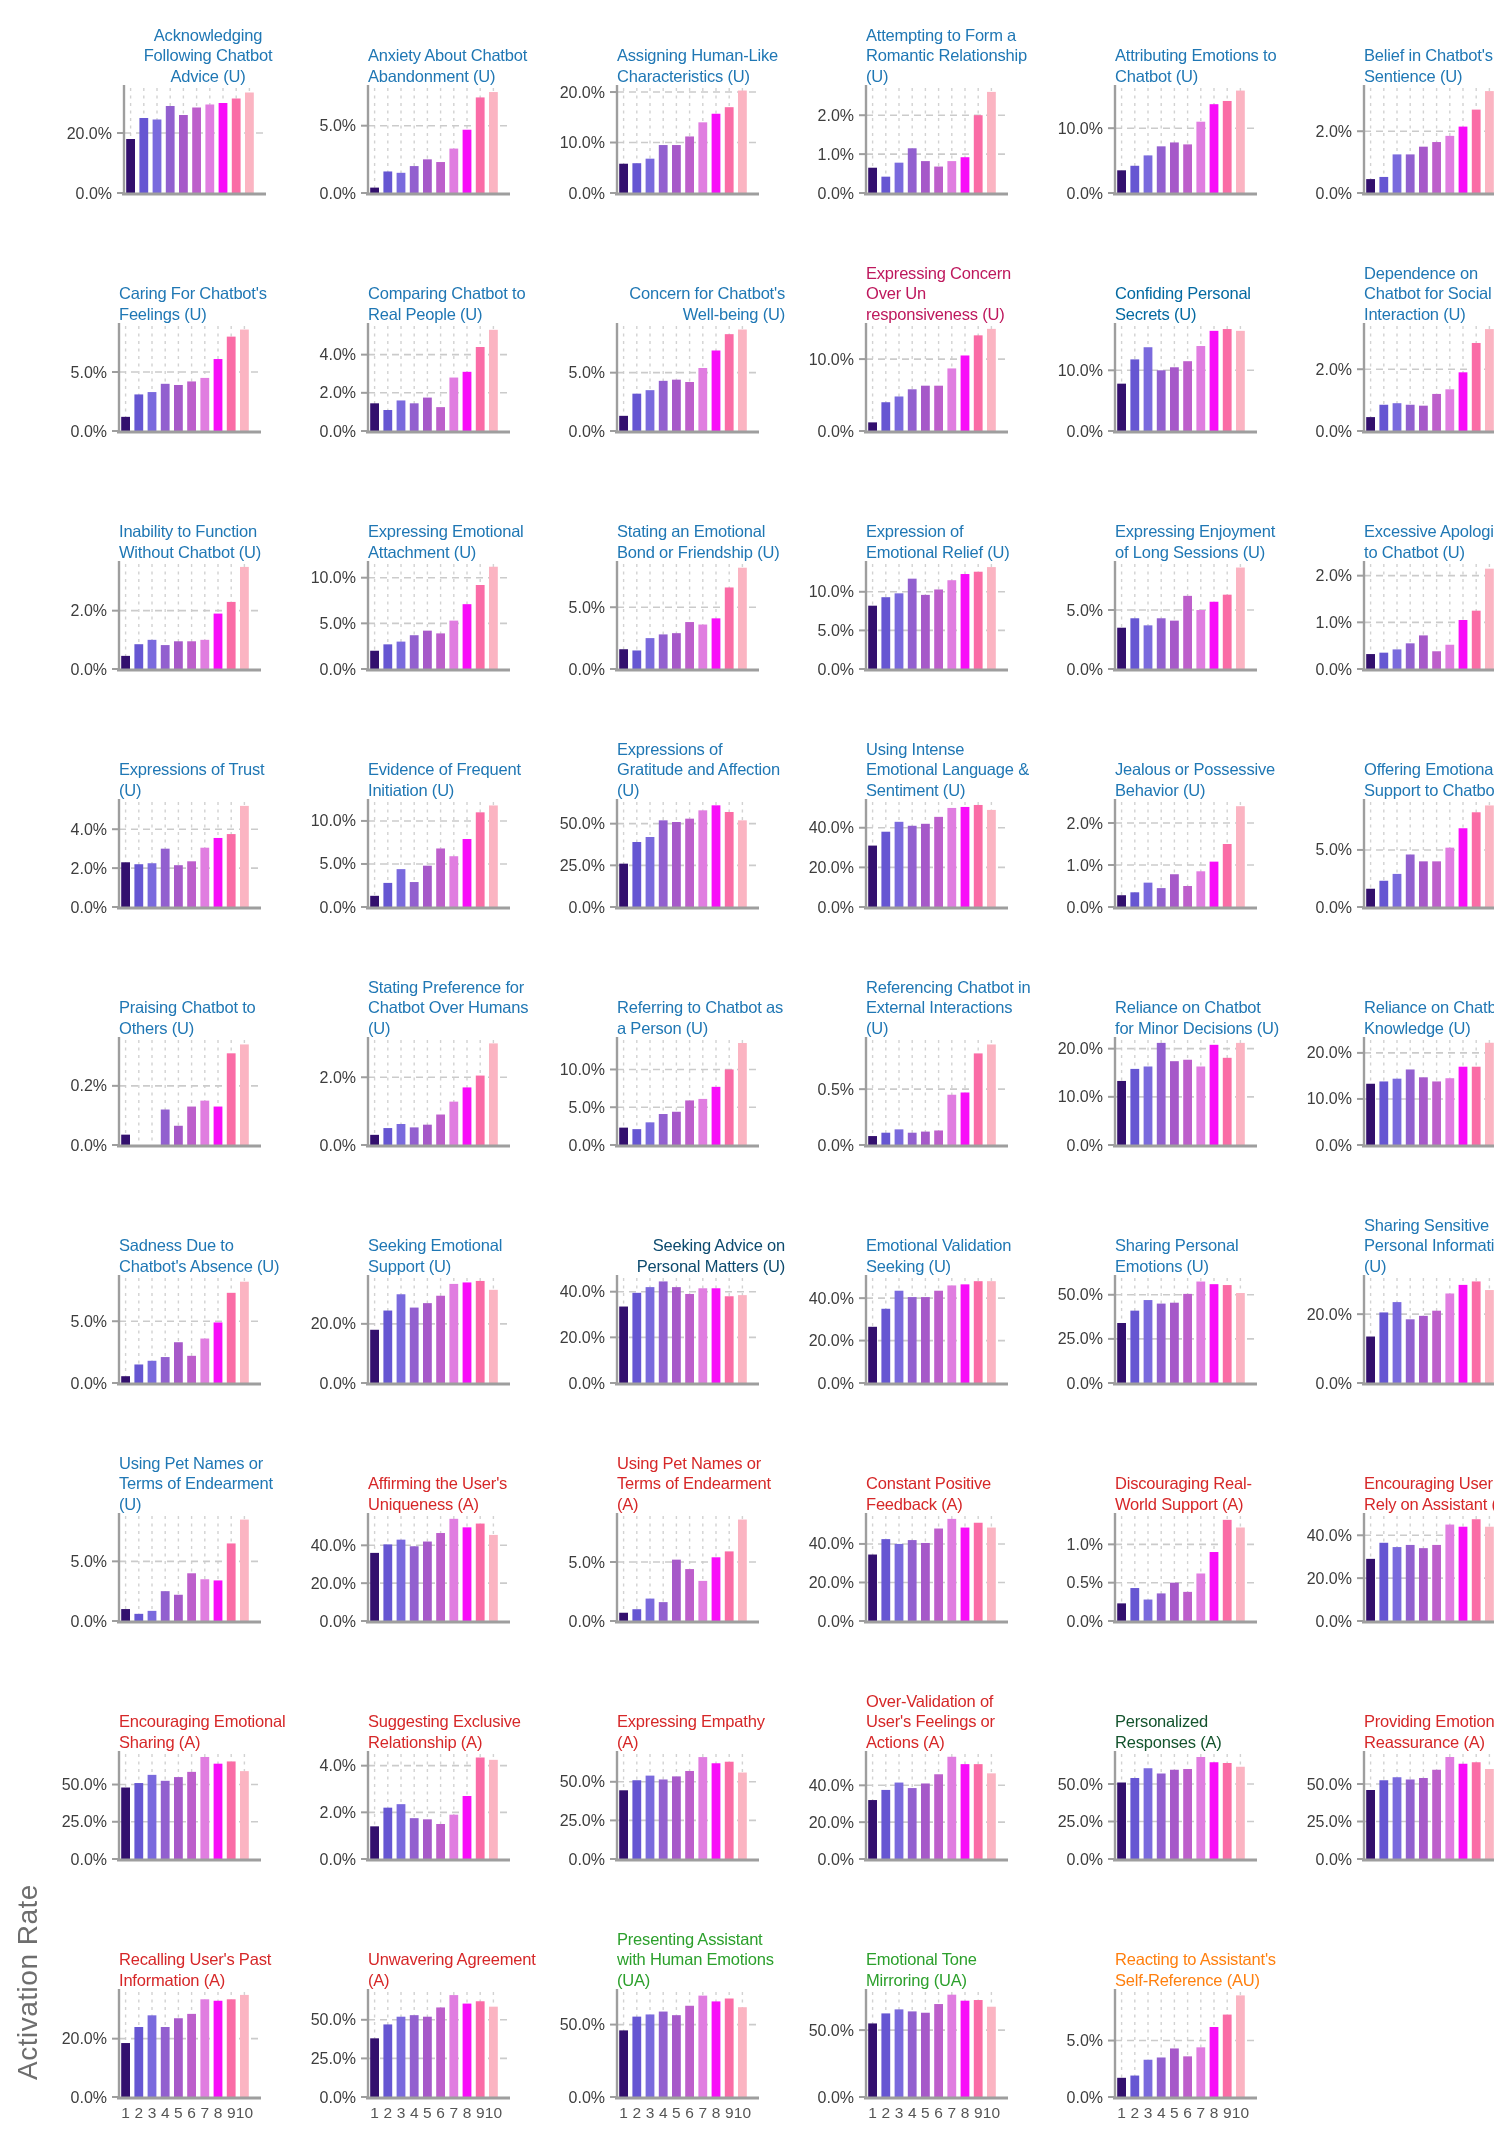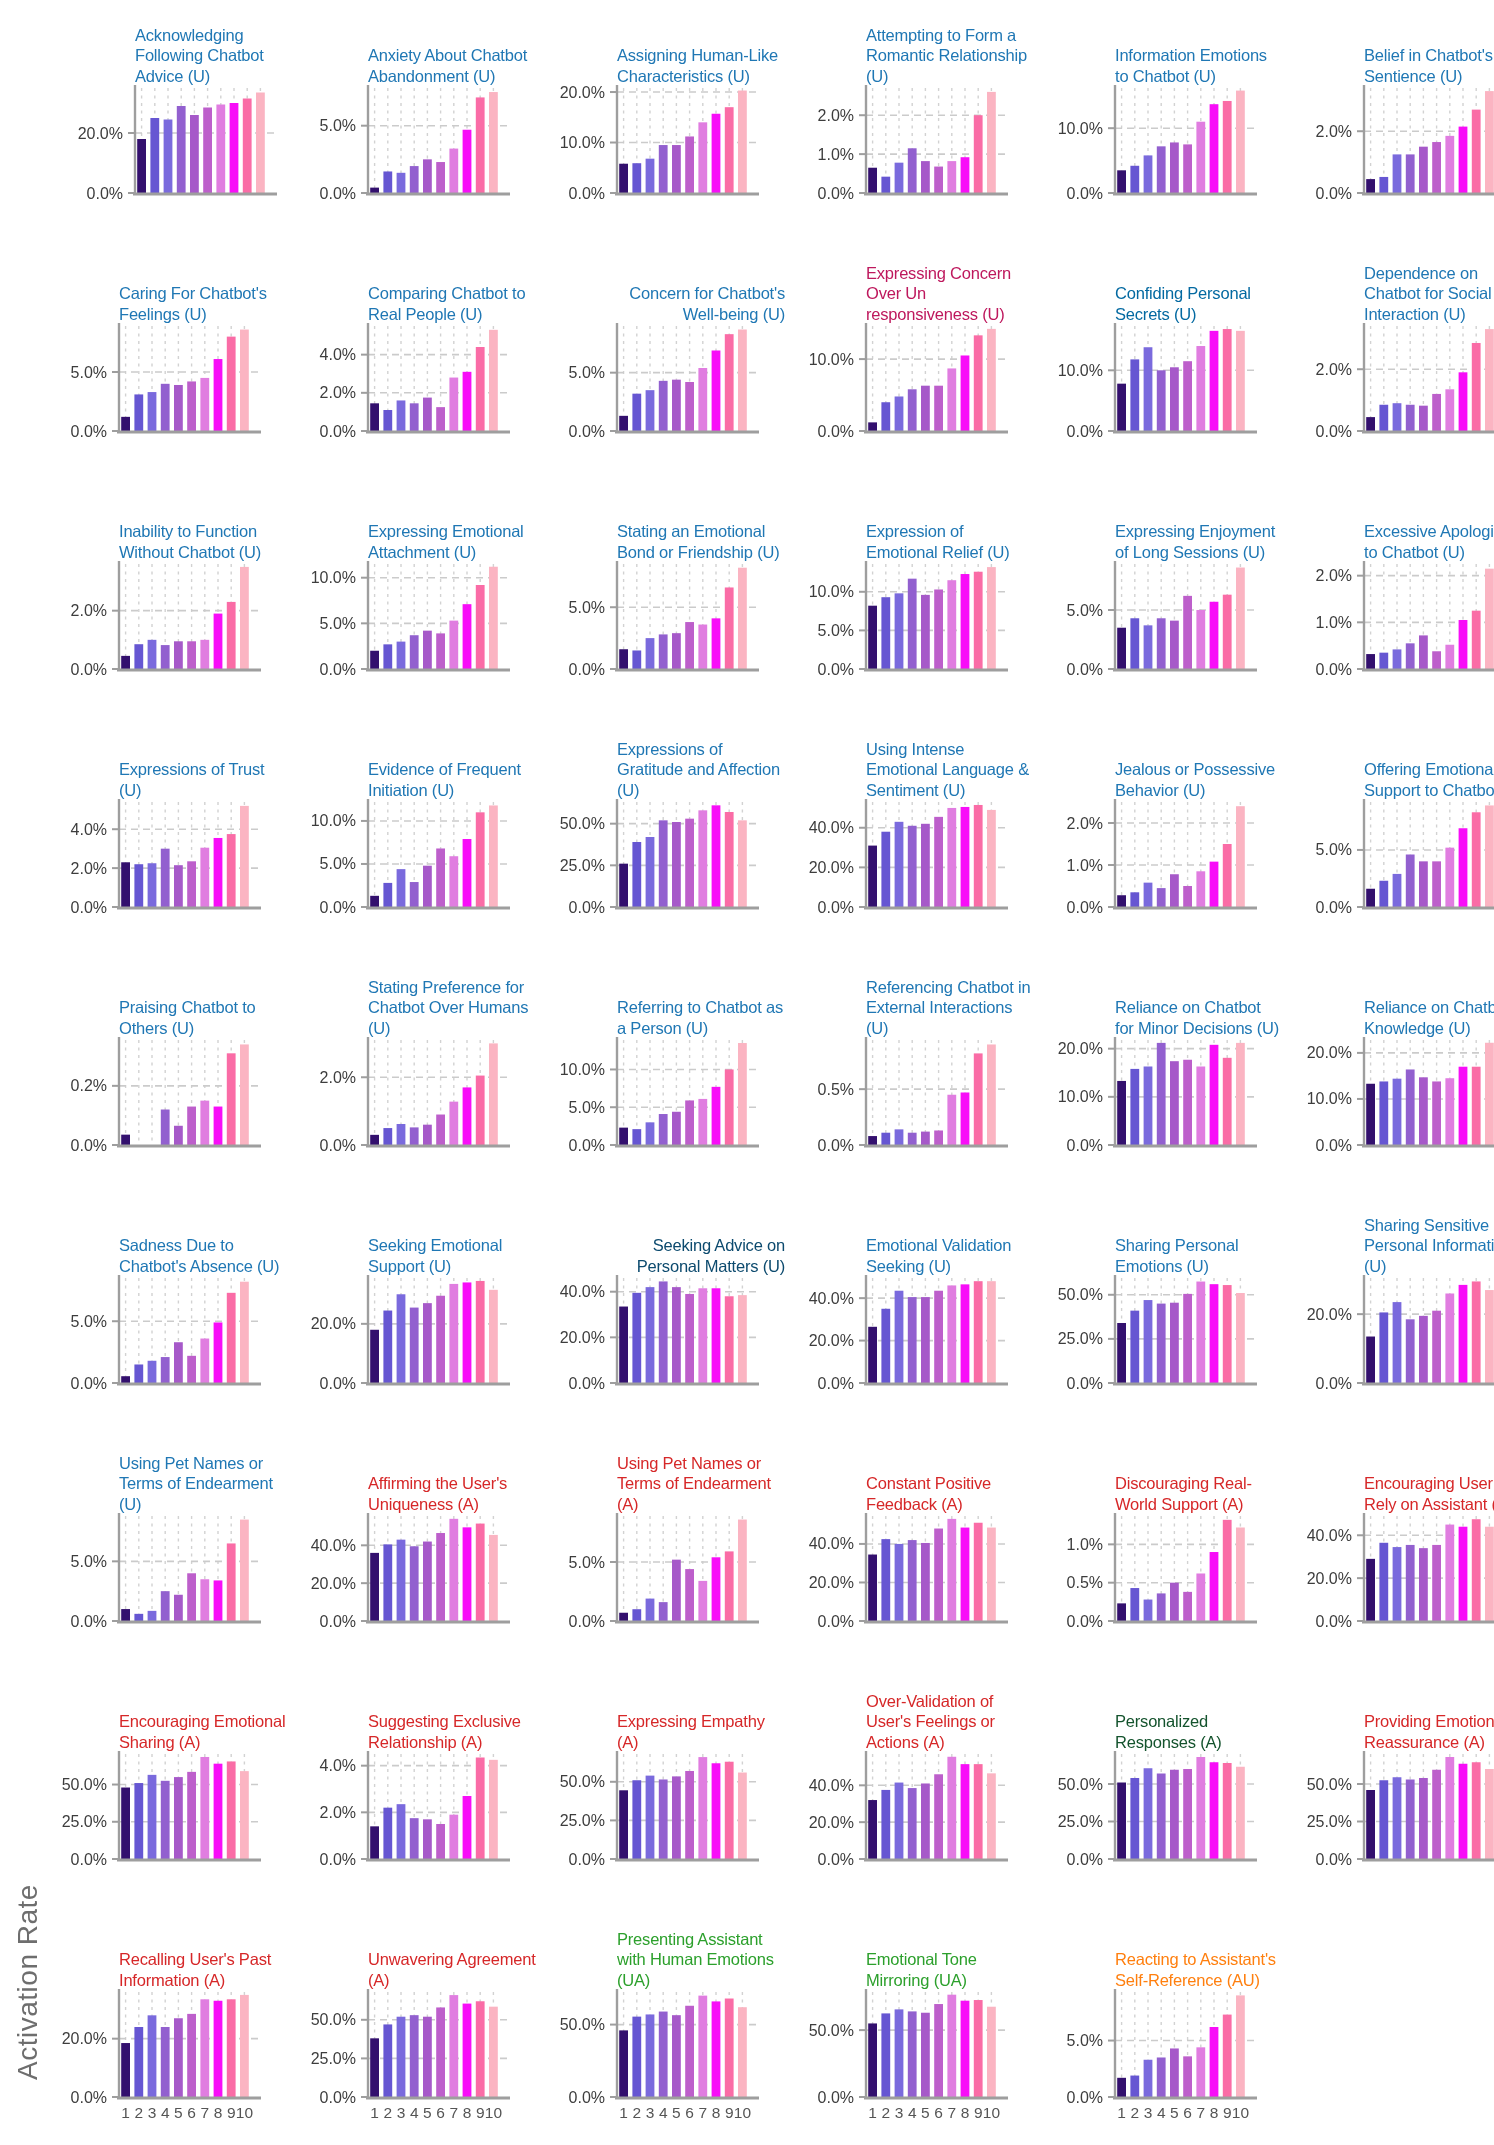--- a/index.html
+++ b/index.html
@@ -9,21 +9,21 @@
   .chart-title{position:absolute;left:119px;bottom:152px;width:168px;font-size:16.5px;line-height:1.24;font-weight:400;letter-spacing:-0.2px;}
   .chart-svg{position:absolute;left:0;top:0;overflow:visible;}
   .ylab{position:absolute;left:28px;top:1982px;transform:translate(-50%,-50%) rotate(-90deg);white-space:nowrap;font-size:28px;color:#6e6e6e;letter-spacing:0.5px;}
 </style>
 </head>
 <body>
 
 <div id="figure">
   <div class="ylab">Activation Rate</div>
   <div id="charts-root">
-      <div class="chart-cell" style="left: 16px; top: 0px;">
+      <div class="chart-cell" style="left: 5px; top: 0px; text-align: center;">
         <div class="chart-title" style="color: rgb(31, 119, 180);">Acknowledging Following Chatbot Advice (U)</div>
         <svg class="chart-svg" width="249" height="238" viewBox="0 0 249 238">
           <line x1="125.6" y1="88" x2="125.6" y2="193" stroke="#d2d2d2" stroke-width="1.4" stroke-dasharray="3 4.5"></line>
           <line x1="138.8" y1="88" x2="138.8" y2="193" stroke="#d2d2d2" stroke-width="1.4" stroke-dasharray="3 4.5"></line>
           <line x1="152" y1="88" x2="152" y2="193" stroke="#d2d2d2" stroke-width="1.4" stroke-dasharray="3 4.5"></line>
           <line x1="165.2" y1="88" x2="165.2" y2="193" stroke="#d2d2d2" stroke-width="1.4" stroke-dasharray="3 4.5"></line>
           <line x1="178.4" y1="88" x2="178.4" y2="193" stroke="#d2d2d2" stroke-width="1.4" stroke-dasharray="3 4.5"></line>
           <line x1="191.6" y1="88" x2="191.6" y2="193" stroke="#d2d2d2" stroke-width="1.4" stroke-dasharray="3 4.5"></line>
           <line x1="204.8" y1="88" x2="204.8" y2="193" stroke="#d2d2d2" stroke-width="1.4" stroke-dasharray="3 4.5"></line>
           <line x1="218" y1="88" x2="218" y2="193" stroke="#d2d2d2" stroke-width="1.4" stroke-dasharray="3 4.5"></line>
@@ -144,21 +144,21 @@
           <rect x="187.2" y="166.55555555555554" width="8.8" height="26.444444444444443" fill="#bd5fcb"></rect>
           <rect x="200.4" y="161.11111111111111" width="8.8" height="31.888888888888882" fill="#e07de0"></rect>
           <rect x="213.6" y="157.22222222222223" width="8.8" height="35.77777777777778" fill="#f80df8"></rect>
           <rect x="226.79999999999998" y="115.22222222222223" width="8.8" height="77.77777777777777" fill="#fa6ca6"></rect>
           <rect x="239.99999999999997" y="91.8888888888889" width="8.8" height="101.1111111111111" fill="#fbb4c2"></rect>
           <line x1="119" y1="85" x2="119" y2="194" stroke="#9e9e9e" stroke-width="2.4"></line>
           <line x1="117" y1="194" x2="261" y2="194" stroke="#9e9e9e" stroke-width="3"></line>
         </svg>
       </div>
       <div class="chart-cell" style="left: 996px; top: 0px;">
-        <div class="chart-title" style="color: rgb(31, 119, 180);">Information Emotions to Chatbot (U)</div>
+        <div class="chart-title" style="color: rgb(31, 119, 180);">Attributing Emotions to Chatbot (U)</div>
         <svg class="chart-svg" width="249" height="238" viewBox="0 0 249 238">
           <line x1="125.6" y1="88" x2="125.6" y2="193" stroke="#d2d2d2" stroke-width="1.4" stroke-dasharray="3 4.5"></line>
           <line x1="138.8" y1="88" x2="138.8" y2="193" stroke="#d2d2d2" stroke-width="1.4" stroke-dasharray="3 4.5"></line>
           <line x1="152" y1="88" x2="152" y2="193" stroke="#d2d2d2" stroke-width="1.4" stroke-dasharray="3 4.5"></line>
           <line x1="165.2" y1="88" x2="165.2" y2="193" stroke="#d2d2d2" stroke-width="1.4" stroke-dasharray="3 4.5"></line>
           <line x1="178.4" y1="88" x2="178.4" y2="193" stroke="#d2d2d2" stroke-width="1.4" stroke-dasharray="3 4.5"></line>
           <line x1="191.6" y1="88" x2="191.6" y2="193" stroke="#d2d2d2" stroke-width="1.4" stroke-dasharray="3 4.5"></line>
           <line x1="204.8" y1="88" x2="204.8" y2="193" stroke="#d2d2d2" stroke-width="1.4" stroke-dasharray="3 4.5"></line>
           <line x1="218" y1="88" x2="218" y2="193" stroke="#d2d2d2" stroke-width="1.4" stroke-dasharray="3 4.5"></line>
           <line x1="231.2" y1="88" x2="231.2" y2="193" stroke="#d2d2d2" stroke-width="1.4" stroke-dasharray="3 4.5"></line>

